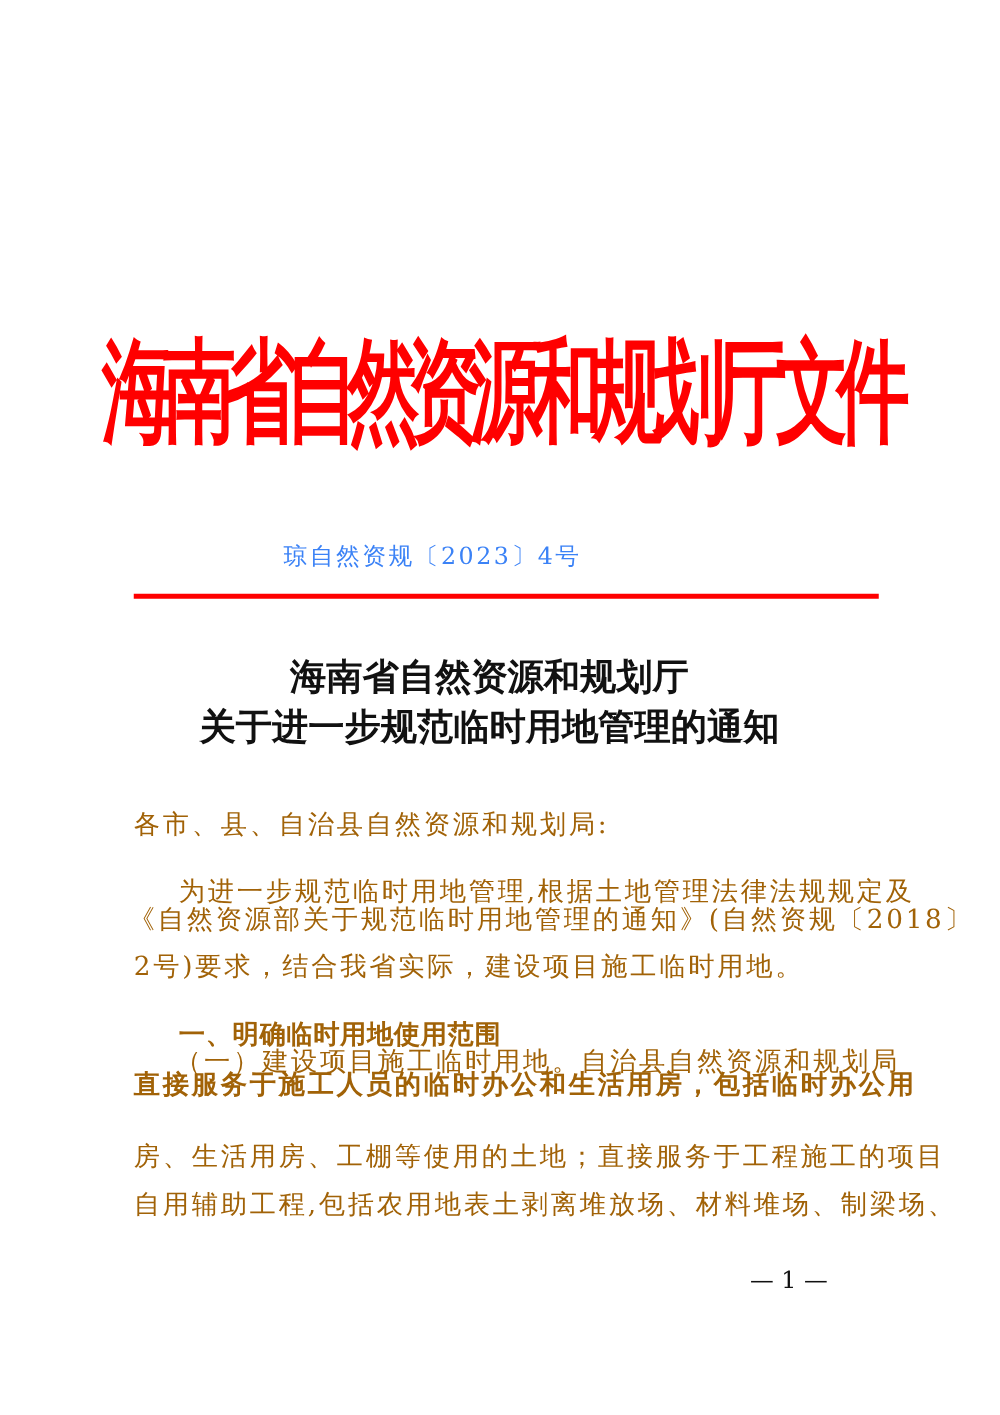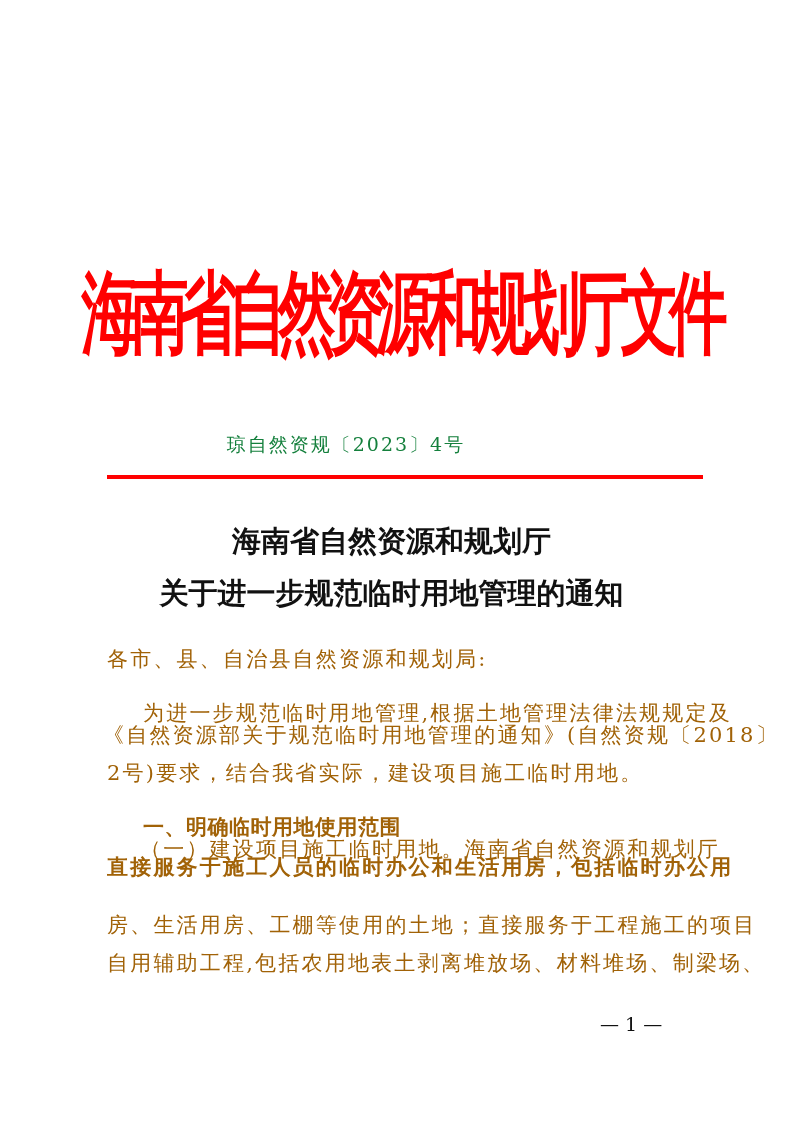--- a/index.html
+++ b/index.html
@@ -5,26 +5,26 @@
   html, body { margin:0; padding:0; background:#ffffff; }
   body { width:800px; height:1132px; position:relative; overflow:hidden;
          font-family:"DejaVu Serif", "Liberation Serif", serif; color:#111; }
   .abs { position:absolute; }
   .masthead { left:0; width:800px; top:268px; text-align:center;
               font-family:"DejaVu Sans", "Liberation Sans", sans-serif;
               font-weight:bold; color:#ff0000; font-size:58px; letter-spacing:-9px;
               line-height:90px; transform:scaleY(1.55); transform-origin:center;
               white-space:nowrap; }
   .docno { left:0; width:692px; top:432px; text-align:center; font-size:19px;
-           letter-spacing:2px; color:#15803d; }
+           letter-spacing:2px; color:#3b82f6; }
   .redline { left:107px; top:475px; width:596px; height:4px; background:#ff0000; }
   .title { left:0; width:783px; text-align:center; font-weight:bold; font-size:29px;
            color:#111; white-space:nowrap; }
   .t1 { top:522px; }
-  .t2 { top:562px;margin-top:12px; }
+  .t2 { top:562px; }
   .line { left:107px; width:596px; font-size:21px; white-space:nowrap; color:#a16207;
           letter-spacing:2.2px; }
   .indent { left:143px; width:554px;margin-top:16px; }
   .heading { font-family:"DejaVu Sans", "Liberation Sans", sans-serif; font-weight:bold;
              font-size:21px; letter-spacing:0.5px; }
   .pagenum { left:600px; top:1013px; font-size:19px; color:#111; white-space:nowrap; }
 </style>
 </head>
 <body>
 
@@ -38,18 +38,18 @@
 <div class="abs title t2">关于进一步规范临时用地管理的通知</div>
 
 <div class="abs line" style="top:645px;">各市、县、自治县自然资源和规划局:</div>
 
 <div class="abs line indent" style="top:683px;">为进一步规范临时用地管理,根据土地管理法律法规规定及</div>
 <div class="abs line" style="top:721px; left:103px;">《自然资源部关于规范临时用地管理的通知》(自然资规〔2018〕</div>
 <div class="abs line" style="top:759px;">2号)要求，结合我省实际，建设项目施工临时用地。</div>
 
 <div class="abs line indent heading" style="top:797px;">一、明确临时用地使用范围</div>
 
-<div class="abs line" style="top:835px; left:140px;">（一）建设项目施工临时用地。海南省自然资源和规划厅</div>
+<div class="abs line" style="top:835px; left:140px;">（一）建设项目施工临时用地。自治县自然资源和规划局</div>
 <div class="abs line" style="top:853px;font-weight:bold;">直接服务于施工人员的临时办公和生活用房，包括临时办公用</div>
 <div class="abs line" style="top:911px;">房、生活用房、工棚等使用的土地；直接服务于工程施工的项目</div>
 <div class="abs line" style="top:949px;">自用辅助工程,包括农用地表土剥离堆放场、材料堆场、制梁场、</div>
 
 <div class="abs pagenum">— 1 —</div>
 
 </body></html>

